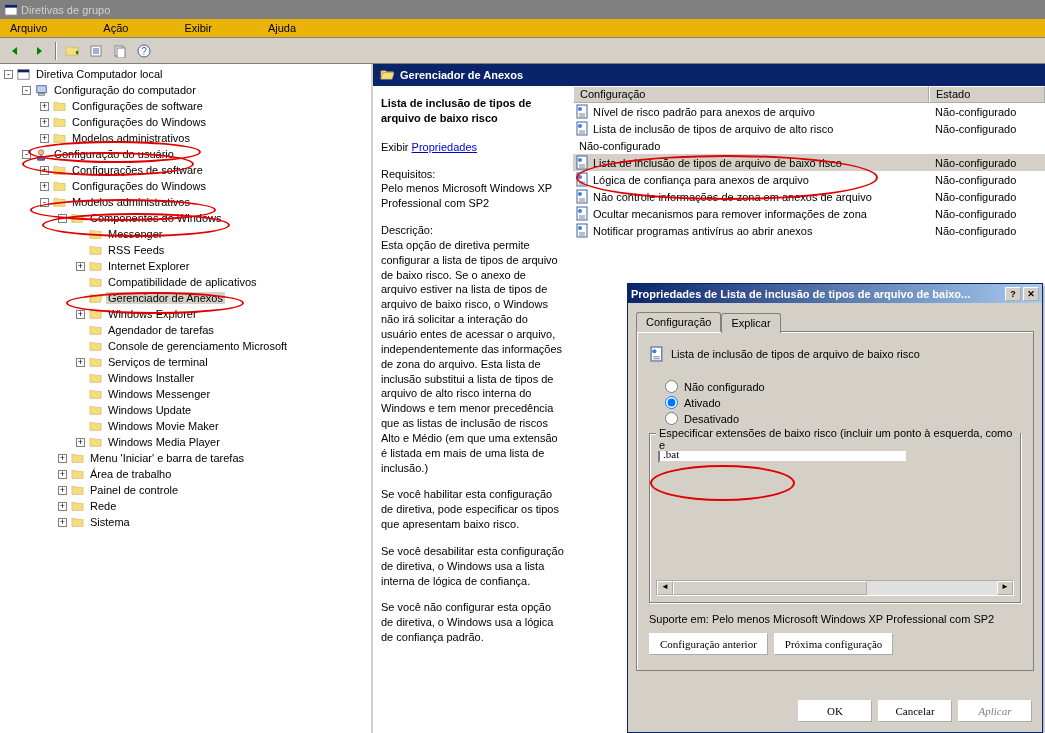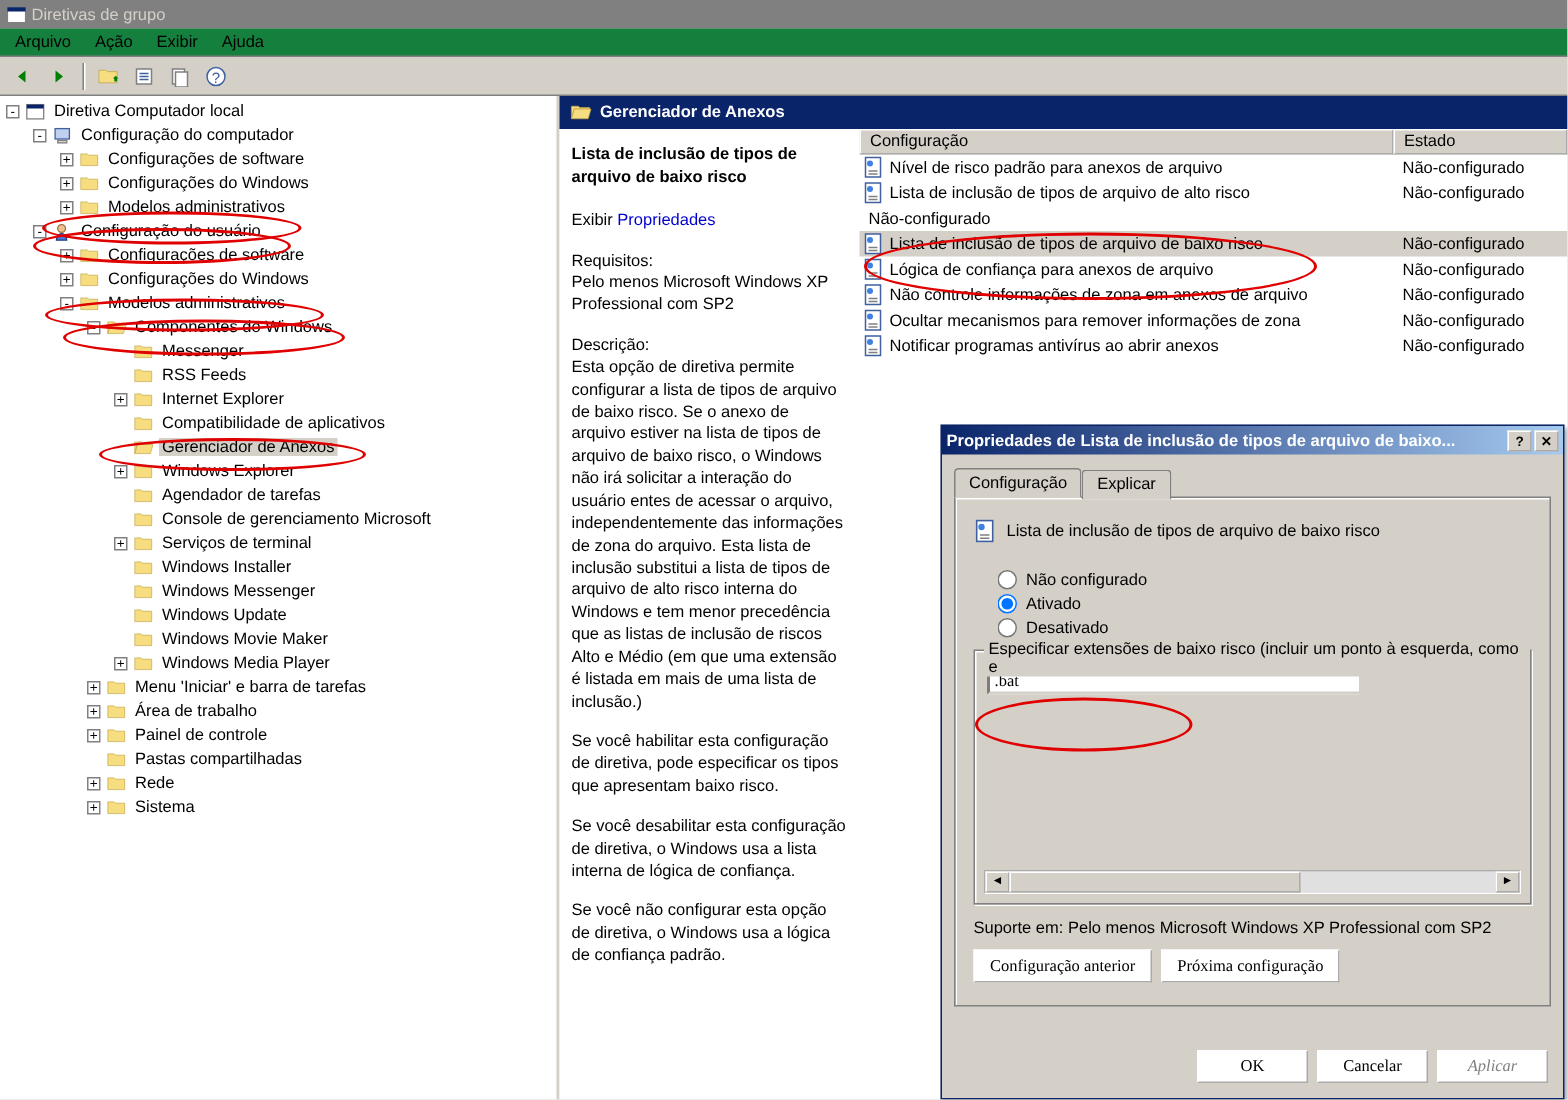--- a/index.html
+++ b/index.html
@@ -21,25 +21,26 @@
   display: flex;
   align-items: center;
   padding: 0 4px;
   font-size: 11px;
 }
 .titlebar-icon { width: 14px; height: 14px; margin-right: 3px; }
 
 
 .menubar {
   height: 19px;
-  background: #15803d;
+  background: #eab308;
   display: flex;
   align-items: center;
   padding: 0 2px;
   border-bottom: 1px solid #808080;
+  gap: 40px;
 }
 .menubar span { padding: 2px 8px; cursor: default; }
 
 
 .toolbar {
   height: 26px;
   background: #d4d0c8;
   display: flex;
   align-items: center;
   padding: 0 4px;
@@ -103,21 +104,21 @@
 .panel-header .hdr-icon { width: 16px; height: 14px; margin-right: 5px; }
 .content-split { display: flex; flex: 1; background: #fff; }
 
 
 .detail-col {
   width: 200px;
   padding: 10px 8px;
   font-size: 11px;
 }
 .detail-col .title { font-weight: bold; margin-bottom: 14px; }
-.detail-col .link { color: #0000cc; cursor: pointer; }
+.detail-col .link { color: #0000cc; text-decoration: underline; cursor: pointer; }
 .detail-col p { margin-bottom: 12px; line-height: 1.35; }
 
 
 .list-col { flex: 1; }
 .list-header {
   display: flex;
   height: 17px;
   background: #d4d0c8;
 }
 .list-header .col {
@@ -562,28 +563,20 @@
       <div class="tree-node">
         <span class="indent" style="width: 58px;"></span>
         <span class="tree-expander">+</span>
         <svg class="tree-icon" viewBox="0 0 15 15">
           <use href="#folder-closed"></use>
         </svg>
         <span class="tree-label">Painel de controle</span>
       </div>
       <div class="tree-node">
         <span class="indent" style="width: 58px;"></span>
-        <span class="tree-spacer"></span>
-        <svg class="tree-icon" viewBox="0 0 15 15">
-          <use href="#folder-closed"></use>
-        </svg>
-        <span class="tree-label">Pastas compartilhadas</span>
-      </div>
-      <div class="tree-node">
-        <span class="indent" style="width: 58px;"></span>
         <span class="tree-expander">+</span>
         <svg class="tree-icon" viewBox="0 0 15 15">
           <use href="#folder-closed"></use>
         </svg>
         <span class="tree-label">Rede</span>
       </div>
       <div class="tree-node">
         <span class="indent" style="width: 58px;"></span>
         <span class="tree-expander">+</span>
         <svg class="tree-icon" viewBox="0 0 15 15">

